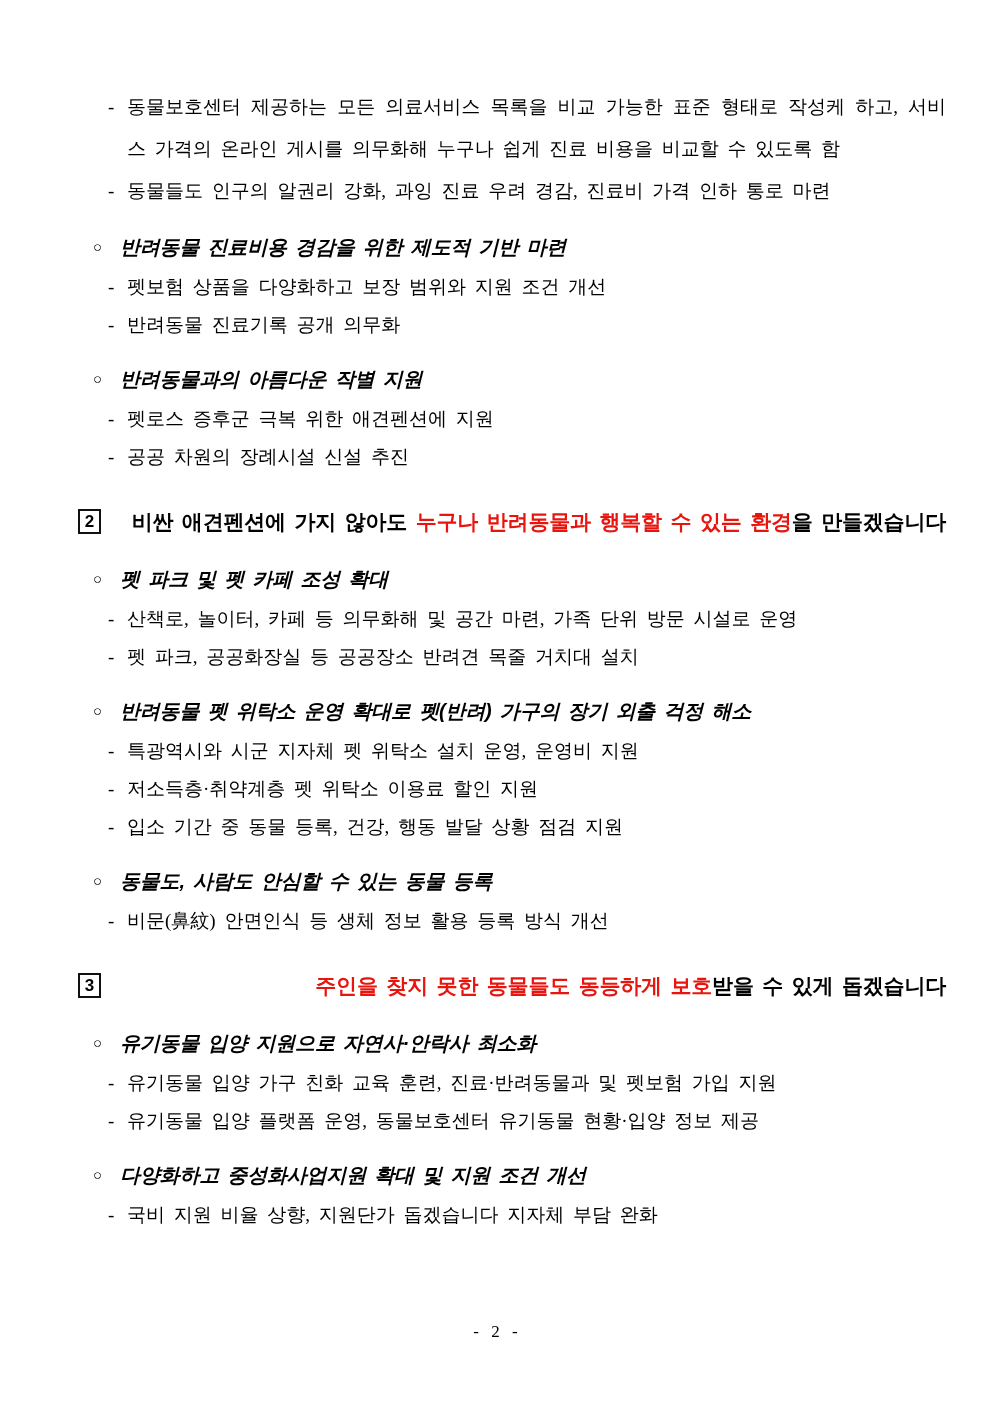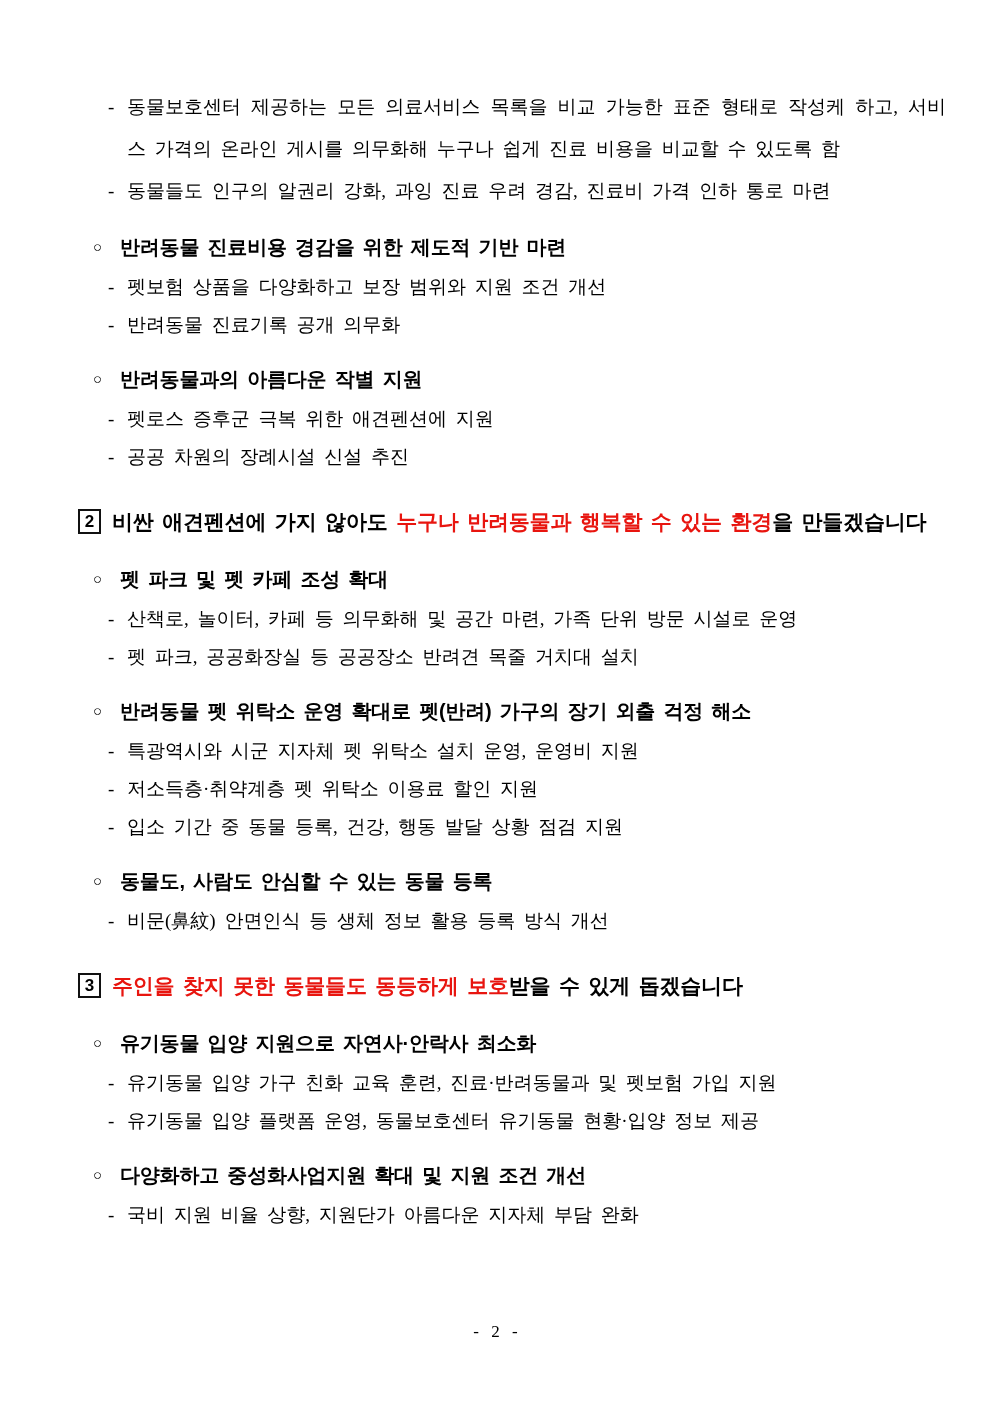--- a/index.html
+++ b/index.html
@@ -47,21 +47,21 @@
     word-spacing: 3px;
     letter-spacing: -0.2px;
   }
   .circle-marker {
     flex: 0 0 27px;
     width: 27px;
     font-weight: normal;
     font-size: 15px;
     font-family: "Liberation Serif", serif;
   }
-  .o-text { flex: 1; }
+  .o-text { flex: 1; font-style: italic; }
   
   .num-heading {
     margin-top: 24px;
     display: flex;
     align-items: flex-start;
     font-family: "Liberation Sans", sans-serif;
     font-weight: bold;
     font-size: 21px;
     line-height: 44px;
     word-spacing: 3px;
@@ -75,21 +75,21 @@
     margin-right: 11px;
     border: 2px solid #111111;
     display: flex;
     align-items: center;
     justify-content: center;
     font-size: 17px;
     font-weight: 600;
     line-height: 1;
     box-sizing: border-box;
   }
-  .num-text { flex: 1; }
+  .num-text { flex: 1; text-align: right; }
   .red { color: #e8150f; }
   .footer {
     position: absolute;
     top: 1322px;
     left: 0;
     width: 100%;
     text-align: center;
     font-size: 17px;
     word-spacing: 6px;
     letter-spacing: 1px;
@@ -215,21 +215,21 @@
         </div>
       </section>
 
       <section class="group">
         <div class="o-heading">
           <span class="circle-marker">○</span>
           <span class="o-text">다양화하고 중성화사업지원 확대 및 지원 조건 개선</span>
         </div>
         <div class="dash-item">
           <span class="dash-marker">-</span>
-          <span class="dash-text">국비 지원 비율 상향, 지원단가 아름다운 지자체 부담 완화</span>
+          <span class="dash-text">국비 지원 비율 상향, 지원단가 돕겠습니다 지자체 부담 완화</span>
         </div>
       </section>
     </section>
 
   </div>
 
   <div class="footer">- 2 -</div>
 </div>
 
 </body></html>

